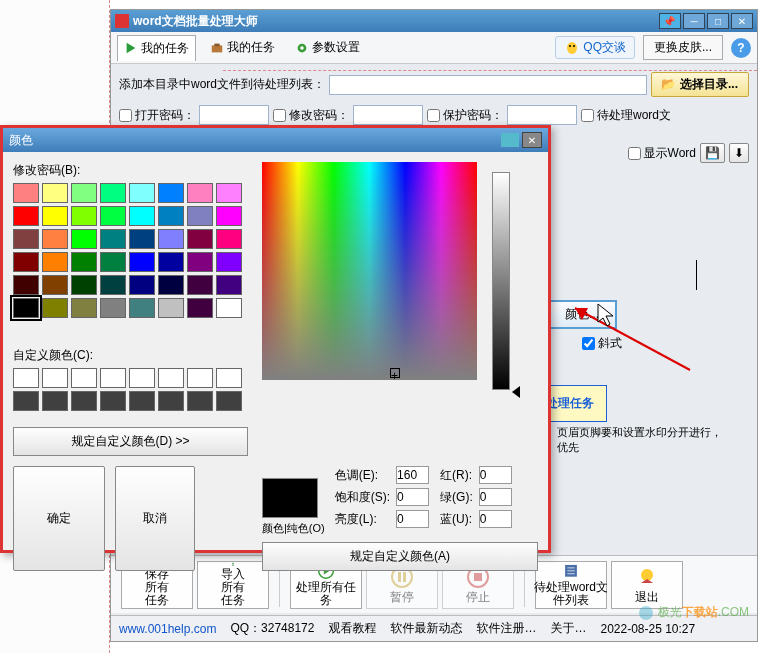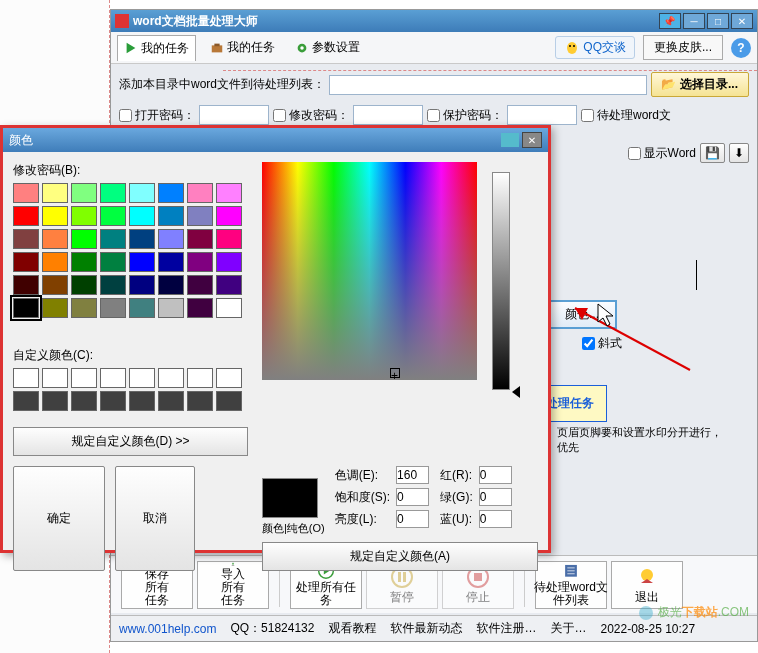--- a/index.html
+++ b/index.html
@@ -235,21 +235,21 @@
       <svg viewBox="0 0 24 24">
           <circle cx="12" cy="10" r="6" fill="#ffcc33"></circle>
           <path d="M6 18 L12 14 L18 18" fill="#c44"></path>
         </svg>
       <span>退出</span>
     </div>
   </div>
 
   <div class="status-bar">
     <span style="color:#15c">www.001help.com</span>
-    <span>QQ：51824132</span>
+    <span>QQ：32748172</span>
     <span>观看教程</span>
     <span>软件最新动态</span>
     <span>软件注册…</span>
     <span>关于…</span>
     <span>2022-08-25 10:27</span>
   </div>
   <div class="watermark">
     <svg width="16" height="16" style="vertical-align:middle" viewBox="0 0 16 16">
         <circle cx="8" cy="8" r="7" fill="#3ac" opacity=".6"></circle>
       </svg>

